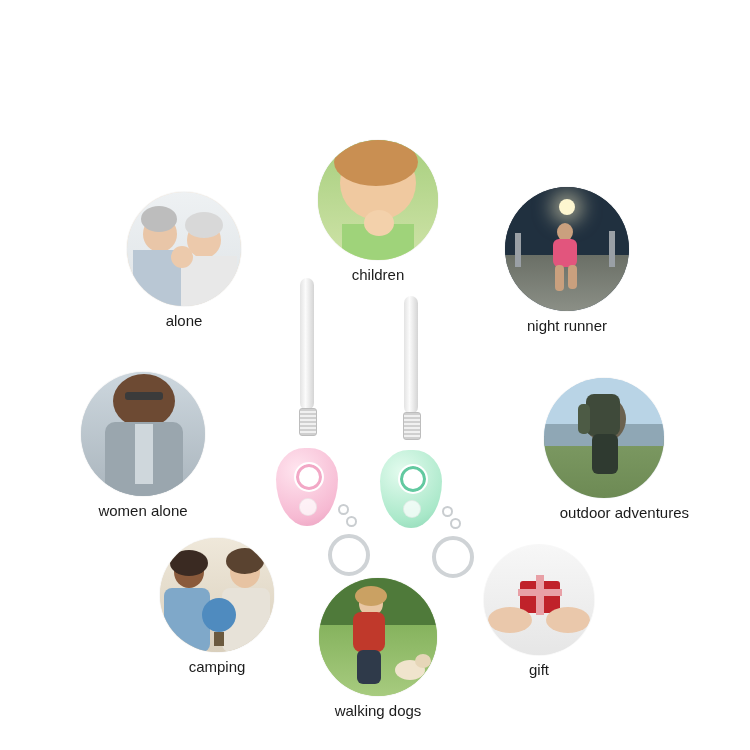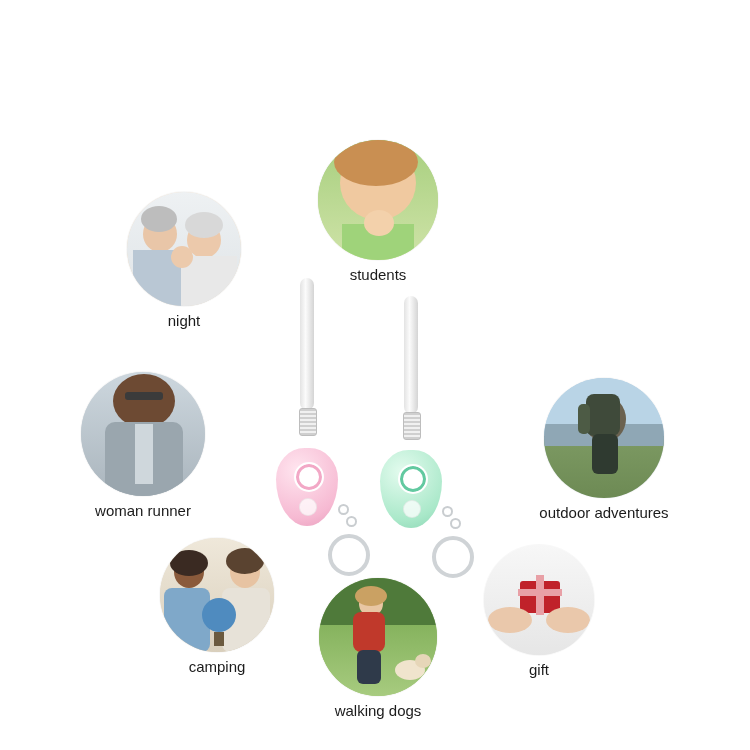--- a/index.html
+++ b/index.html
@@ -151,48 +151,61 @@
     <div class="photo warm" style="width:114px; height:114px; margin:0 5px;">
       <div class="layer" style="background:linear-gradient(#eef1f3,#dfe4e7);"></div>
       <div class="blob" style="left:16px; top:24px; width:34px; height:36px; background:#e9c6a8;"></div>
       <div class="blob" style="left:14px; top:14px; width:36px; height:26px; background:#bdbdbd;"></div>
       <div class="rect" style="left:6px; top:58px; width:52px; height:56px; background:#b9c7d4;"></div>
       <div class="blob" style="left:60px; top:30px; width:34px; height:36px; background:#ecc9ab;"></div>
       <div class="blob" style="left:58px; top:20px; width:38px; height:26px; background:#d8d8d8;"></div>
       <div class="rect" style="left:54px; top:64px; width:56px; height:50px; background:#e8e8e8;"></div>
       <div class="blob" style="left:44px; top:54px; width:22px; height:22px; background:#eccaac;"></div>
     </div>
-    <div class="caption">night</div>
+    <div class="caption">alone</div>
   </div>
 
   <div class="card" style="left:313px; top:140px; width:130px;">
     <div class="photo green-bg" style="width:120px; height:120px; margin:0 5px;">
       <div class="layer" style="background:linear-gradient(#a7cf7e,#cfe3a8);"></div>
       <div class="blob" style="left:22px; top:6px; width:76px; height:74px; background:#f0c9a0;"></div>
       <div class="blob" style="left:16px; top:-2px; width:84px; height:48px; background:#c98f52;"></div>
       <div class="rect" style="left:24px; top:84px; width:72px; height:36px; background:#9fd37a;"></div>
       <div class="blob" style="left:46px; top:70px; width:30px; height:26px; background:#f3d1ab;"></div>
     </div>
-    <div class="caption">students</div>
-  </div>
-
+    <div class="caption">children</div>
+  </div>
+
+  <div class="card" style="left:500px; top:187px; width:134px;">
+    <div class="photo night-bg" style="width:124px; height:124px; margin:0 5px;">
+      <div class="layer" style="background:linear-gradient(#20303f 55%, #6a6f66 55%, #8b8f86);"></div>
+      <div class="blob" style="left:54px; top:12px; width:16px; height:16px; background:#fdf6d0; box-shadow:0 0 18px 8px rgba(255,245,200,0.5);"></div>
+      <div class="rect" style="left:10px; top:46px; width:6px; height:34px; background:#9aa0a6;"></div>
+      <div class="rect" style="left:104px; top:44px; width:6px; height:36px; background:#9aa0a6;"></div>
+      <div class="blob" style="left:52px; top:36px; width:16px; height:18px; background:#caa07e;"></div>
+      <div class="rect" style="left:48px; top:52px; width:24px; height:28px; background:#e2557d; border-radius:6px;"></div>
+      <div class="rect" style="left:50px; top:78px; width:9px; height:26px; background:#caa07e; border-radius:4px;"></div>
+      <div class="rect" style="left:63px; top:78px; width:9px; height:24px; background:#caa07e; border-radius:4px;"></div>
+    </div>
+    <div class="caption">night runner</div>
+  </div>
 
   <div class="card" style="left:76px; top:372px; width:134px;">
     <div class="photo grey-bg" style="width:124px; height:124px; margin:0 5px;">
       <div class="layer" style="background:linear-gradient(#cdd7de,#aab5bd);"></div>
       <div class="blob" style="left:40px; top:8px; width:46px; height:46px; background:#f0cdae;"></div>
       <div class="blob" style="left:32px; top:2px; width:62px; height:54px; background:#6d4a33;"></div>
       <div class="rect" style="left:24px; top:50px; width:78px; height:74px; background:#9aa6ae; border-radius:10px;"></div>
       <div class="rect" style="left:54px; top:52px; width:18px; height:60px; background:#cfd7dc;"></div>
       <div class="rect" style="left:44px; top:20px; width:38px; height:8px; background:#3b3b3b; border-radius:3px;"></div>
     </div>
-    <div class="caption">woman runner</div>
-  </div>
-
-  <div class="card" style="left:519px; top:378px; width:170px;">
+    <div class="caption">women alone</div>
+  </div>
+
+  <div class="card" style="left:519px; top:378px; width:170px;text-align:right;">
     <div class="photo mount-bg" style="width:120px; height:120px; margin:0 25px;">
       <div class="layer" style="background:linear-gradient(#b9d4e6 48%, #7d9a63 48%, #6d8a54);"></div>
       <div class="rect" style="left:0; top:46px; width:120px; height:22px; background:#8fa7b5;"></div>
       <div class="blob" style="left:40px; top:18px; width:42px; height:46px; background:#6b6250;"></div>
       <div class="rect" style="left:42px; top:16px; width:34px; height:42px; background:#3f4a3a; border-radius:8px;"></div>
       <div class="rect" style="left:48px; top:56px; width:26px; height:40px; background:#2f3a30; border-radius:6px;"></div>
       <div class="rect" style="left:34px; top:26px; width:12px; height:30px; background:#4d5b45; border-radius:5px;"></div>
     </div>
     <div class="caption">outdoor adventures</div>
   </div>

